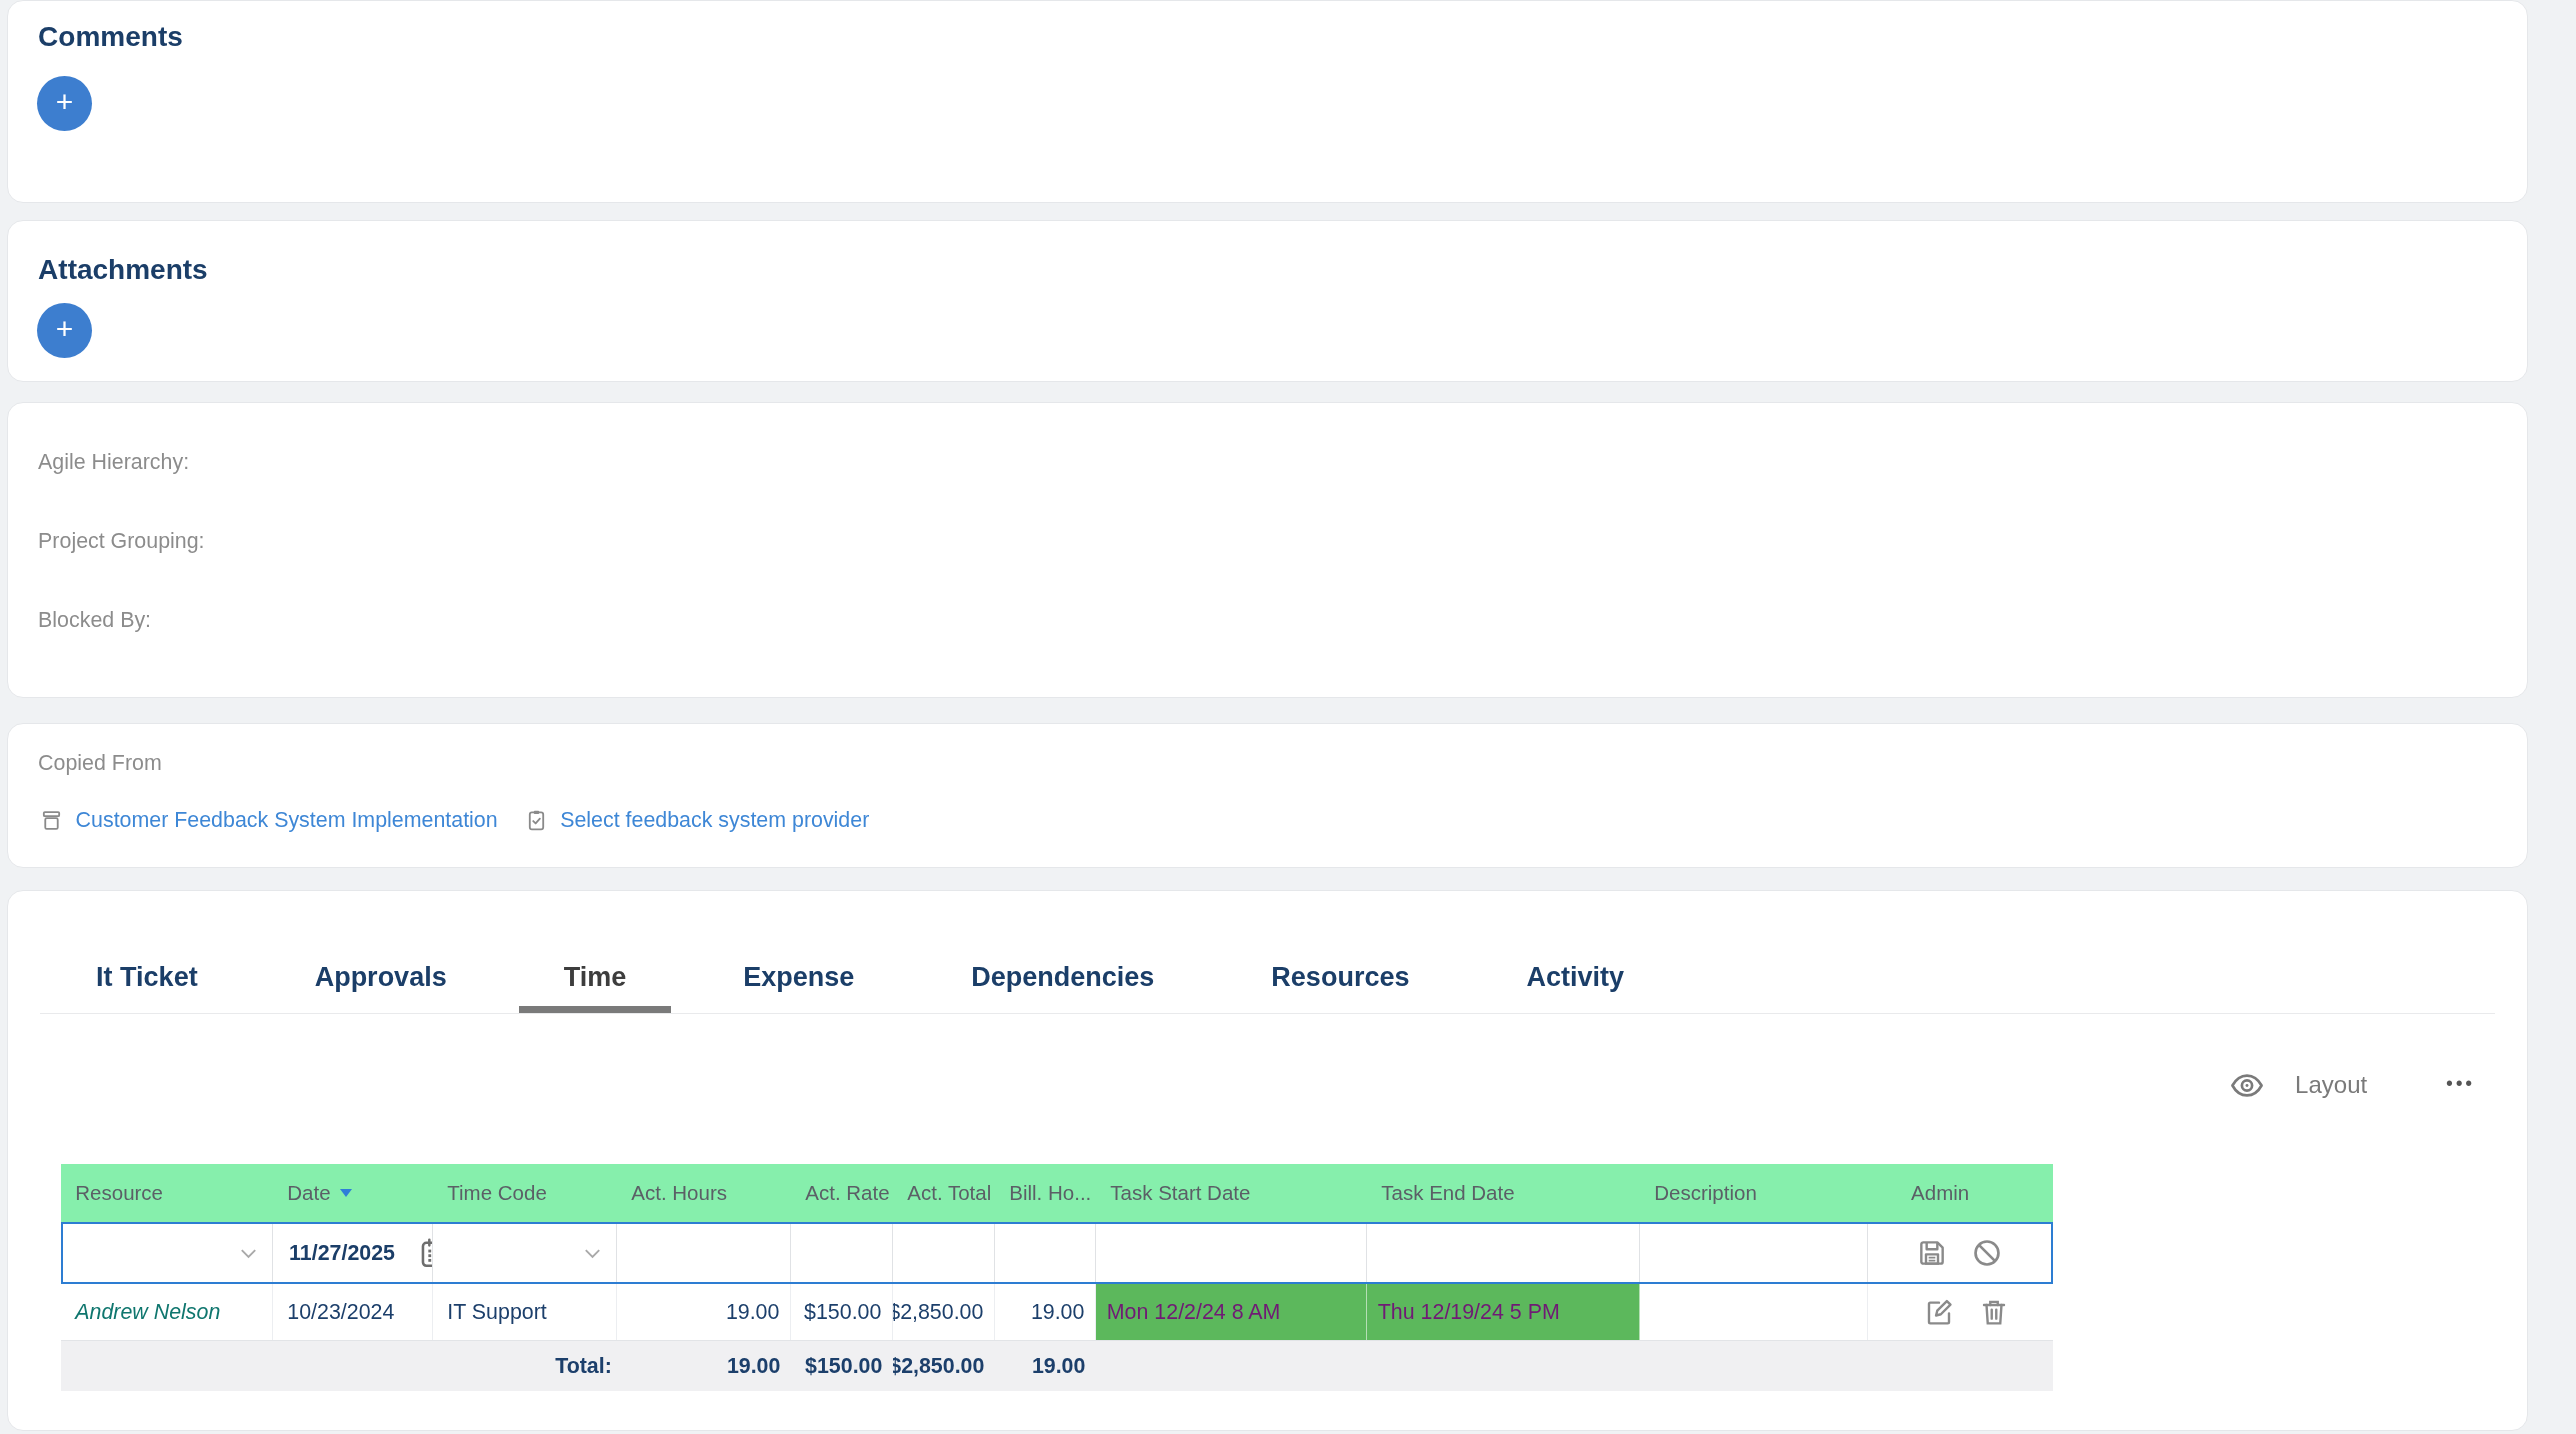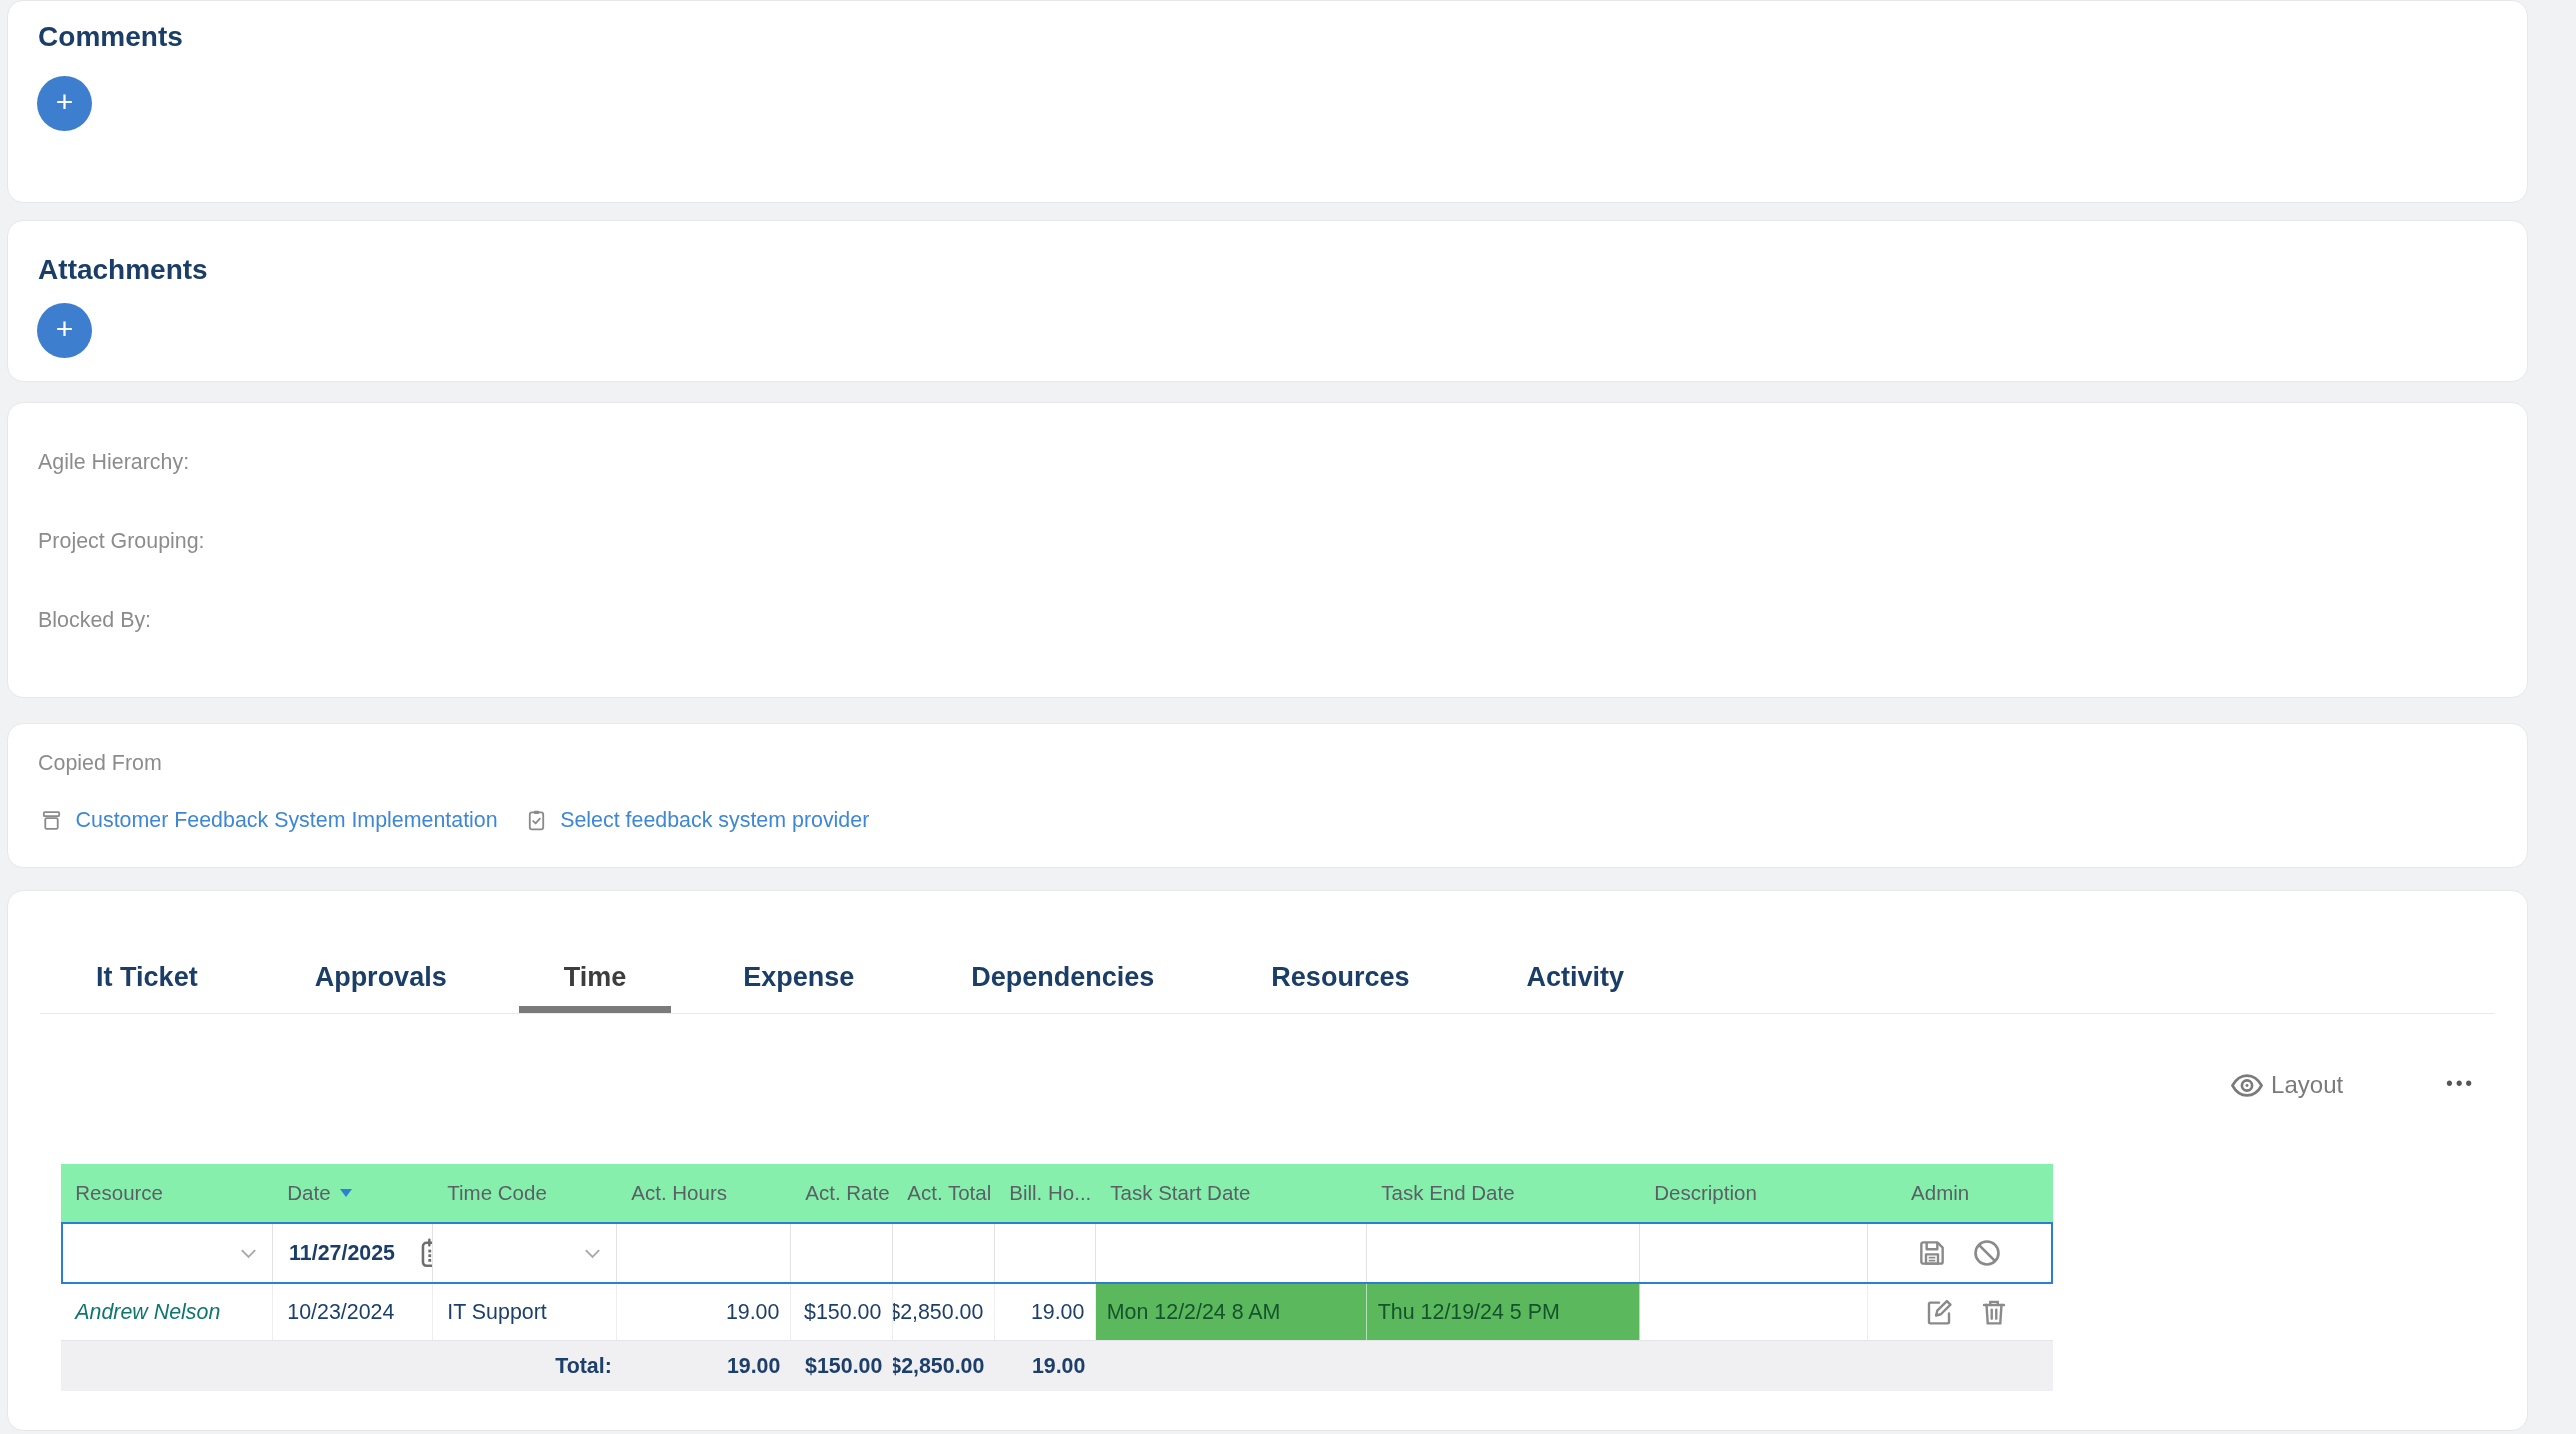--- a/index.html
+++ b/index.html
@@ -65,21 +65,21 @@
   .tab.active{color:#3d3d3d;}
   .tab.active::after{
     content:"";position:absolute;left:0;right:0;bottom:0;height:7.1px;background:#7a7a7a;
   }
   .tab-divider{
     position:absolute;left:32px;right:32px;top:122px;height:0.9px;background:#e9eaec;
   }
 
   .layout-control{
     position:absolute;left:2222px;top:176px;height:36px;
-    display:flex;align-items:center;gap:7px;color:#7a7a7a;cursor:pointer;
+    display:flex;align-items:center;gap:31px;color:#7a7a7a;cursor:pointer;
   }
   .layout-control .gicon{width:34px;height:27px;}
   .layout-label{font-size:24px;color:#7a7a7a;}
   .more-btn{
     position:absolute;left:2432px;top:174px;height:36px;border:none;background:none;
     color:#555;font-size:19.6px;letter-spacing:2.7px;cursor:pointer;font-family:inherit;
   }
 
   
   .time-table{position:absolute;left:53px;top:273px;width:1992px;}
@@ -121,21 +121,21 @@
 
   .t-data{height:57px;background:#ffffff;border-bottom:0.9px solid #e2e4e7;}
   .t-data>div{border-right:0.9px solid #eceef1;font-size:21.4px;color:#1c3f6b;padding-left:14.2px;white-space:nowrap;}
   .t-data>div:last-child{border-right:none;}
   .t-data .num{justify-content:flex-end;padding-right:10.7px;padding-left:0;}
   .t-data a{color:#0f766e;text-decoration:none;cursor:pointer;font-style:italic;}
   .cell-green{
     background:#5cb85c;color:#ffffff !important;font-size:20.5px;
     border-right:0.9px solid rgba(255,255,255,0.55) !important;padding-left:10.7px !important;
   }
-  .cell-green span{color:#14532d;}
+  .cell-green span{color:#701a75;}
 
   .t-total{height:50px;background:#f0f0f2;}
   .t-total>div{font-size:21.4px;font-weight:700;color:#1c3f6b;white-space:nowrap;}
   .t-total .num{justify-content:flex-end;padding-right:10.7px;}
   .t-total .lbl{justify-content:flex-end;padding-right:5.3px;text-align:right;}
 
   .gicon{display:inline-block;}
   .gicon svg{width:100%;height:100%;display:block;}
 </style>
 </head>

